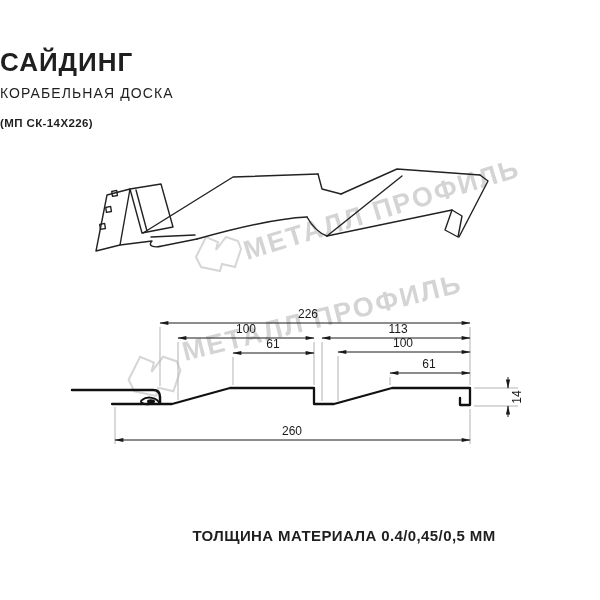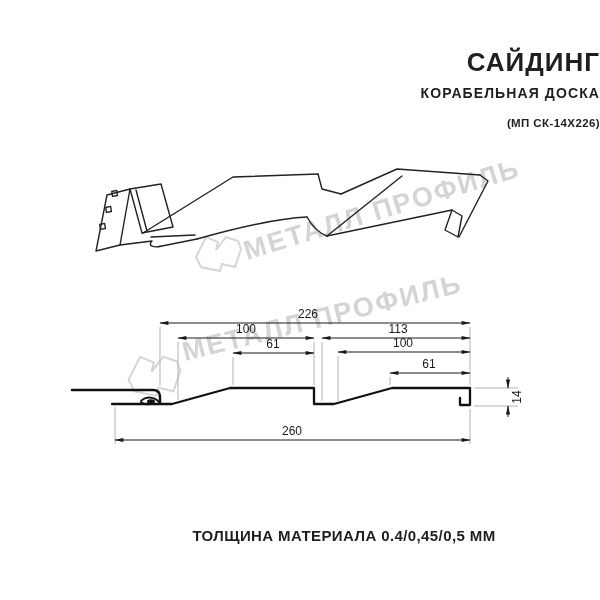--- a/index.html
+++ b/index.html
@@ -1,22 +1,22 @@
 <!DOCTYPE html>
 <html><head>
 <meta charset="utf-8">
 <style>
   html,body{margin:0;padding:0;background:#fff;}
   .page{
     position:relative;width:600px;height:600px;background:#fff;overflow:hidden;
     font-family:"Liberation Sans",sans-serif;color:#1f1f1f;
   }
-  .header{position:absolute;top:49px;left:0;width:600px;text-align:right;}
+  .header{position:absolute;top:49px;left:0;width:600px;text-align:left;}
   .title{font-size:26px;font-weight:800;letter-spacing:1px;line-height:1;}
-  .subtitle{font-size:14px;font-weight:700;letter-spacing:1.1px;margin-top:10px;}
+  .subtitle{font-size:14px;font-weight:400;letter-spacing:1.1px;margin-top:10px;}
   .model{font-size:11.5px;font-weight:700;letter-spacing:.4px;margin-top:16px;}
   .footer{
     position:absolute;top:527px;left:0;width:600px;text-align:center;
     font-size:15px;font-weight:700;letter-spacing:.4px;padding-left:44px;
   }
   svg.drawing{position:absolute;left:0;top:0;}
   .dim-label{font-size:12px;fill:#1a1a1a;font-family:"Liberation Sans",sans-serif;}
   .wm-text{font-size:27px;font-weight:700;letter-spacing:2px;font-family:"Liberation Sans",sans-serif;}
 </style>
 </head>

